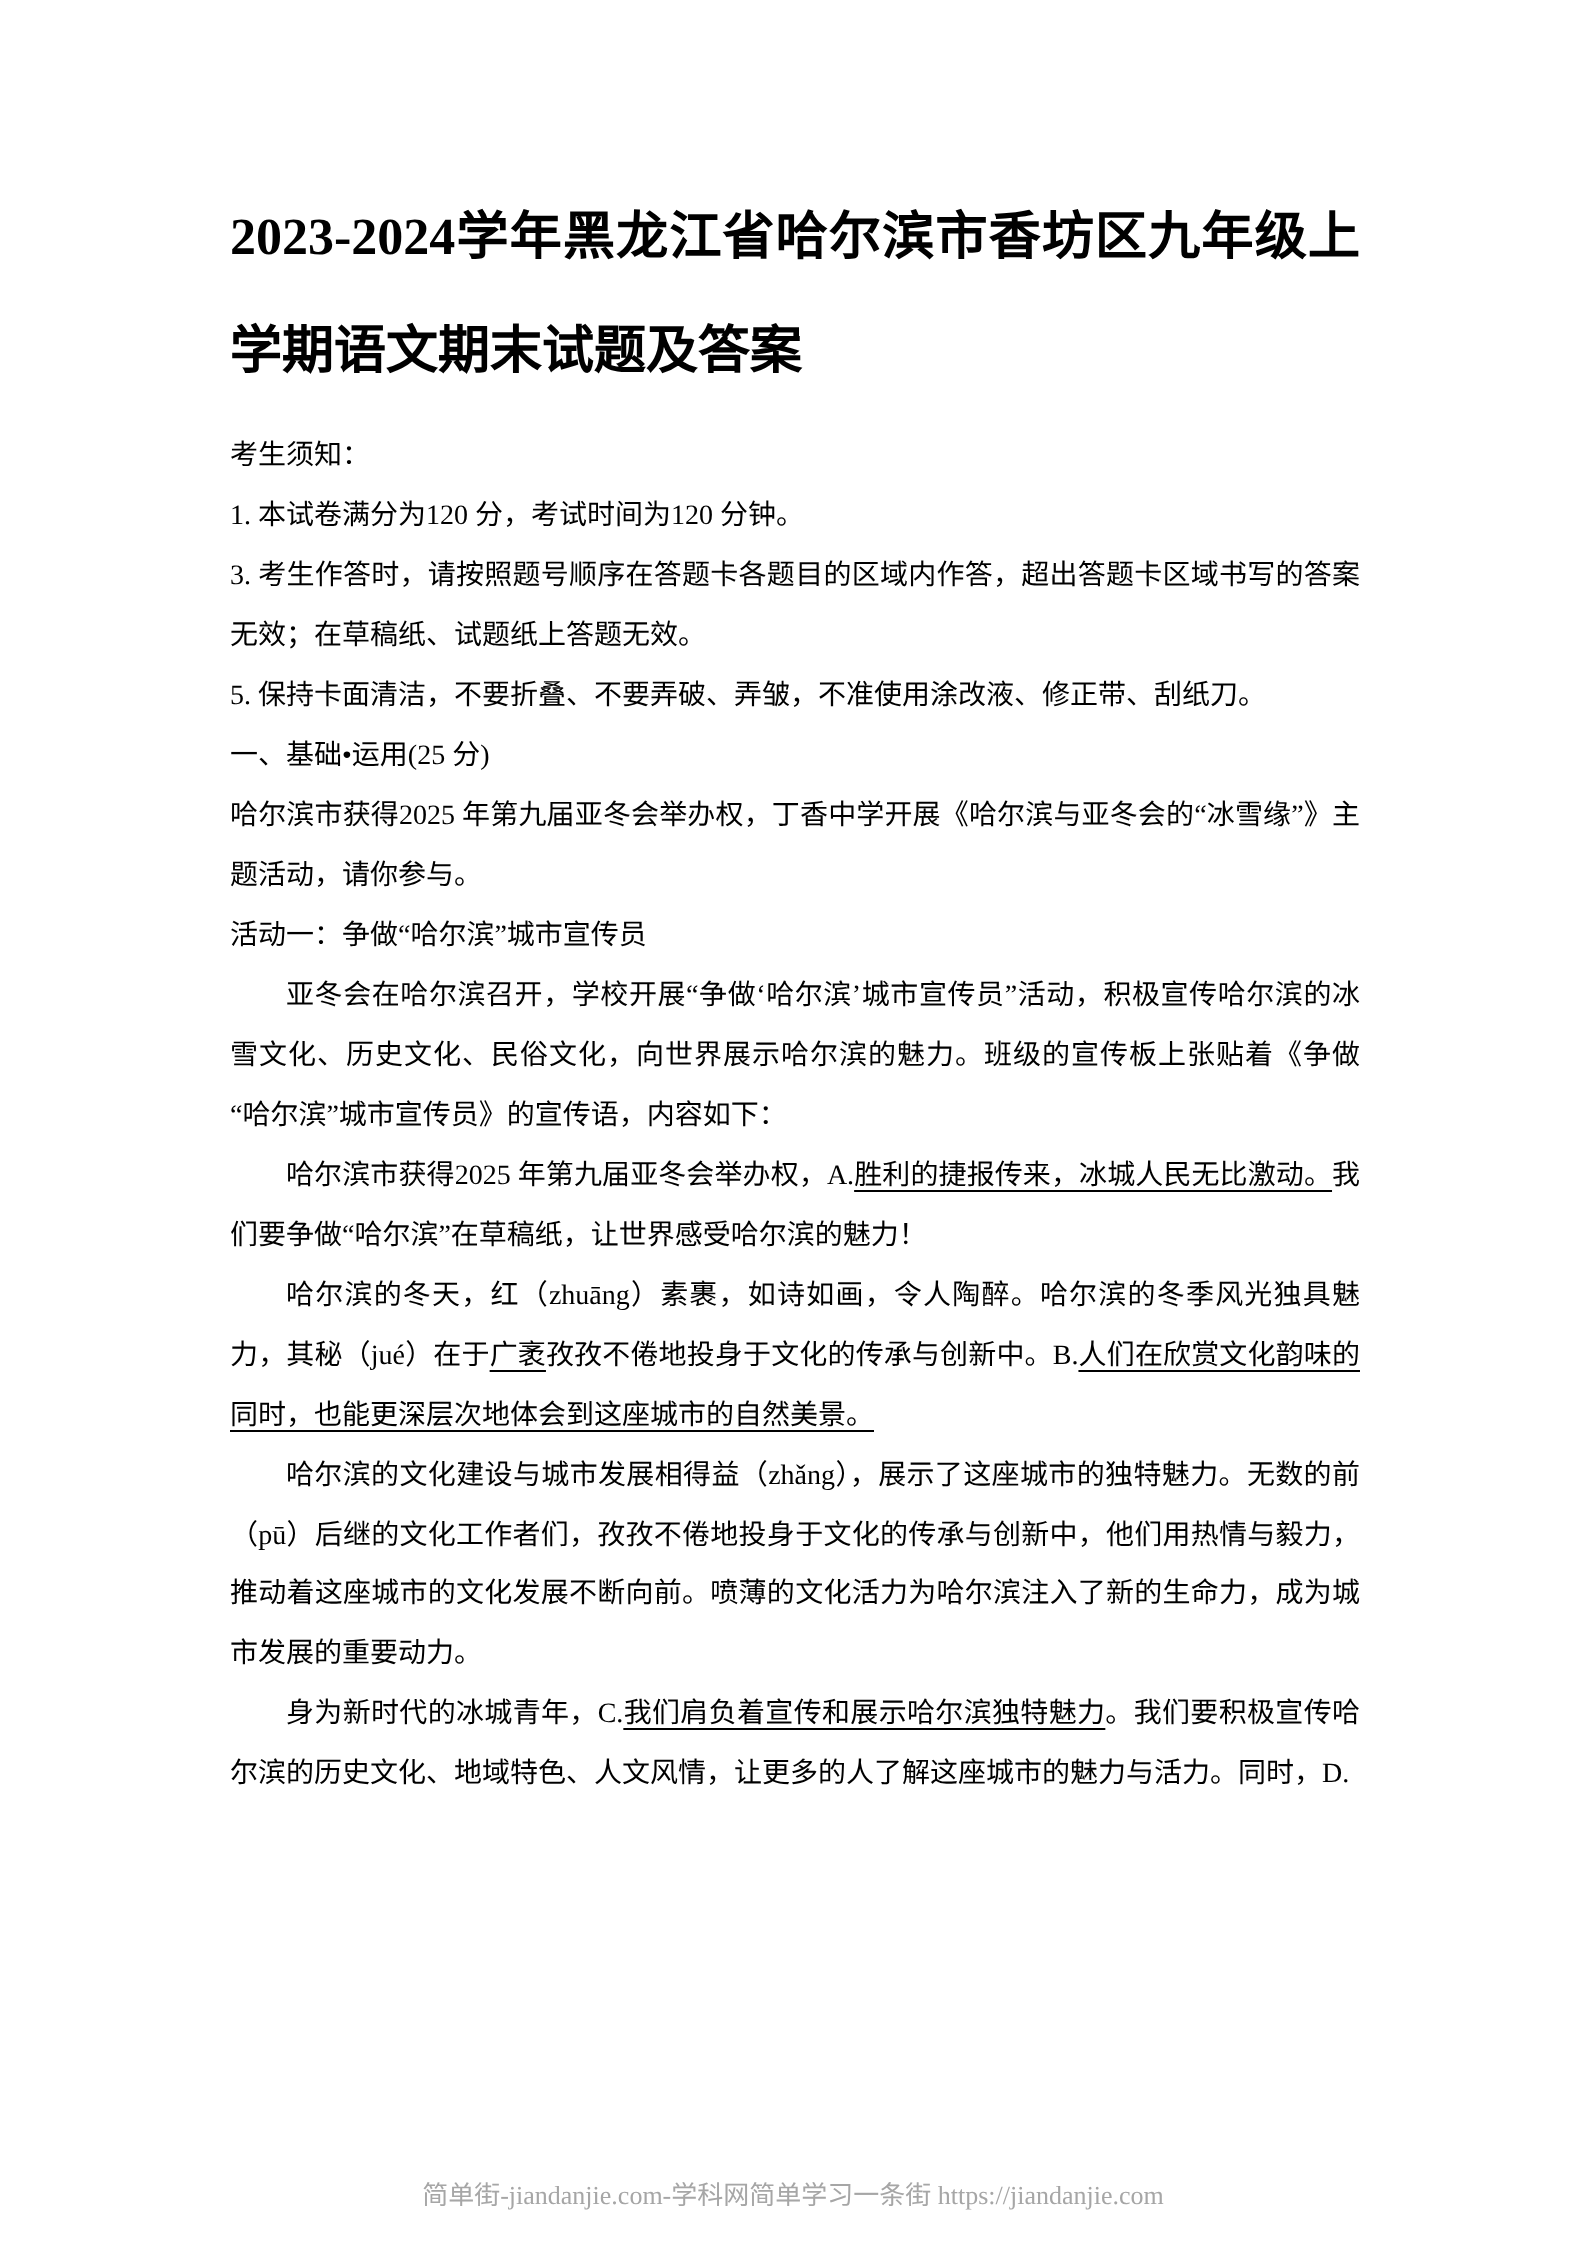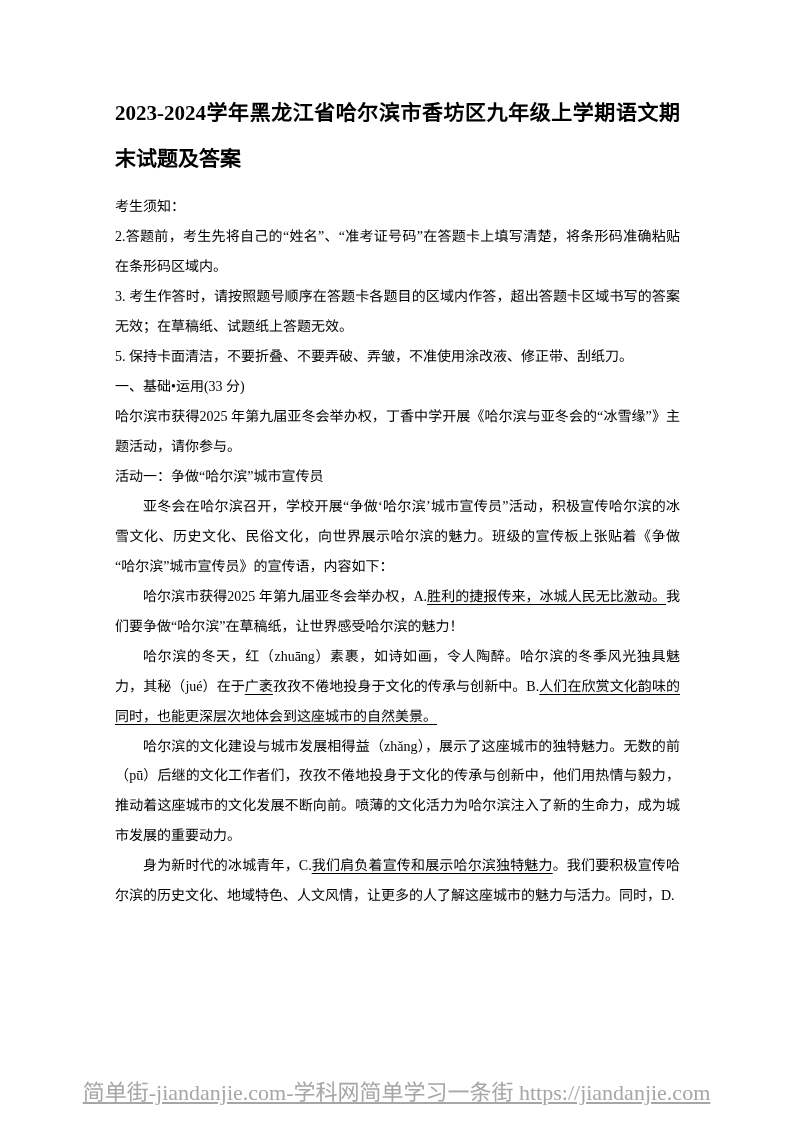--- a/index.html
+++ b/index.html
@@ -5,49 +5,48 @@
   * { margin:0; padding:0; box-sizing:border-box; }
   html, body { background:#ffffff; }
   body {
     width:793px; height:1122px;
     position:relative; overflow:hidden;
     font-family:"Liberation Serif","DejaVu Serif",serif;
     color:#000000;
   }
   .doc { padding:90px 113px 0 115px; }
   .title {
-    font-size:21px; font-weight:700;
+    font-size:26px; font-weight:700;
     line-height:2.2; text-align:justify;
     margin-bottom:10px;
   }
   .doc p {
     font-size:14px; line-height:2.14;
     text-align:justify;
   }
   .indent { text-indent:2em; }
   .u { text-decoration:underline; text-underline-offset:3px; }
   .footer {
     position:absolute; left:0; bottom:16px; width:100%;
-    text-align:center; color:#a6a6a6; font-size:22px;
+    text-align:center; color:#a6a6a6; font-size:13px;
     font-family:"Liberation Serif","DejaVu Serif",serif;
-    text-decoration:underline;
   }
 </style>
 </head>
 <body>
 
 <main class="doc">
   <h1 class="title">2023-2024学年黑龙江省哈尔滨市香坊区九年级上学期语文期末试题及答案</h1>
 
   <p>考生须知：</p>
-  <p>2.答题前，考生先将自己的“姓名”、“准考证号码”在答题卡上填写清楚，将条形码准确粘贴在条形码区域内。</p>
+  <p>1.  本试卷满分为120 分，考试时间为120 分钟。</p>
   <p>3.  考生作答时，请按照题号顺序在答题卡各题目的区域内作答，超出答题卡区域书写的答案无效；在草稿纸、试题纸上答题无效。</p>
   <p>5.  保持卡面清洁，不要折叠、不要弄破、弄皱，不准使用涂改液、修正带、刮纸刀。</p>
 
-  <p>一、基础•运用(33 分)</p>
+  <p>一、基础•运用(25 分)</p>
   <p>哈尔滨市获得2025 年第九届亚冬会举办权，丁香中学开展《哈尔滨与亚冬会的“冰雪缘”》主题活动，请你参与。</p>
   <p>活动一：争做“哈尔滨”城市宣传员</p>
 
   <p class="indent"><span>亚冬会在哈尔滨召开，学校开展“争做‘哈尔滨’城市宣传员”活动，积极宣传哈尔滨的冰雪文化、历史文化、民俗文化，向世界展示哈尔滨的魅力。班级的宣传板上张贴着《争做“哈尔滨”城市宣传员》的宣传语，内容如下：</span></p>
 
   <p class="indent"><span>哈尔滨市获得2025 年第九届亚冬会举办权，A.</span><span class="u">胜利的捷报传来，冰城人民无比激动。</span><span>我们要争做“哈尔滨”在草稿纸，让世界感受哈尔滨的魅力！</span></p>
 
   <p class="indent"><span>哈尔滨的冬天，红（zhuāng）素裹，如诗如画，令人陶醉。哈尔滨的冬季风光独具魅力，其秘（jué）在于</span><span class="u">广袤</span><span>孜孜不倦地投身于文化的传承与创新中。B.</span><span class="u">人们在欣赏文化韵味的同时，也能更深层次地体会到这座城市的自然美景。</span></p>
 
   <p class="indent"><span>哈尔滨的文化建设与城市发展相得益（zhǎng），展示了这座城市的独特魅力。无数的前（pū）后继的文化工作者们，孜孜不倦地投身于文化的传承与创新中，他们用热情与毅力，推动着这座城市的文化发展不断向前。喷薄的文化活力为哈尔滨注入了新的生命力，成为城市发展的重要动力。</span></p>

